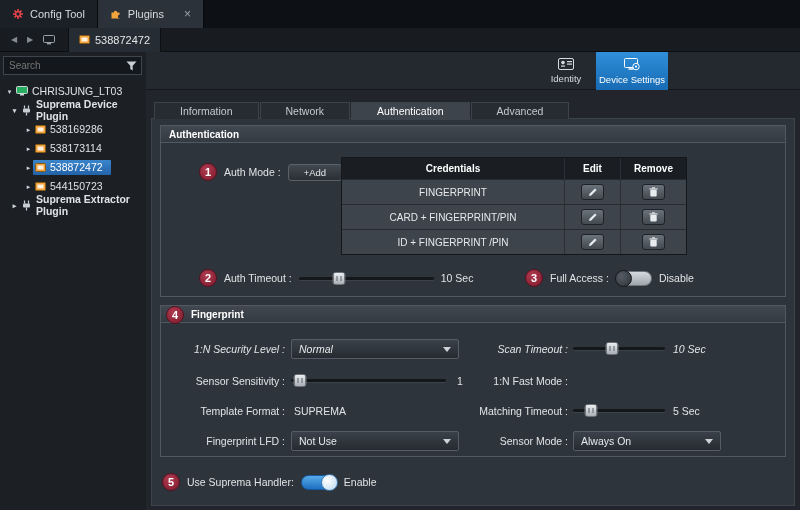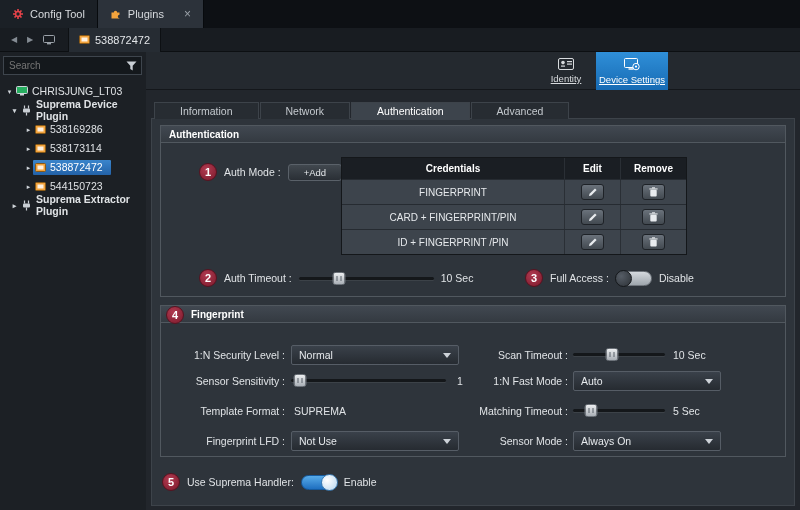--- a/index.html
+++ b/index.html
@@ -27,21 +27,21 @@
   .tree-item { height:19px; display:flex; align-items:center; font-size:10.5px; color:#dfe2e5; }
   .tri { width:9px; font-size:7px; color:#ced3d8; text-align:center; flex:0 0 auto; }
   .row-wrap { display:flex; align-items:center; gap:4px; padding:1px 8px 2px 2px; border-radius:1px; }
   .row-wrap.selected { background:linear-gradient(#3a85cc,#2362a8); color:#fff; }
   .ind-0 { padding-left:5px; } .ind-1 { padding-left:10px;font-weight:bold; } .ind-2 { padding-left:24px; }
   .ticon { display:flex; align-items:center; flex:0 0 auto; }
 
   
   .main { position:absolute; left:146px; top:52px; width:654px; height:458px; background:#22262c; }
   .main-header { position:absolute; left:0; top:0; right:0; height:38px; background:#24292f; border-bottom:1px solid #14171b; }
-  .hdr-btn { position:absolute; top:0; height:38px; display:flex; flex-direction:column; align-items:center; justify-content:center; gap:3px; color:#d8dbde; font-size:9.5px;text-decoration:underline; }
+  .hdr-btn { position:absolute; top:0; height:38px; display:flex; flex-direction:column; align-items:center; justify-content:center; gap:3px; color:#d8dbde; font-size:9.5px; }
   .btn-identity { right:206px; width:56px; }
   .btn-ds { right:132px; width:72px; background:linear-gradient(#2f8fd8,#176bb4); color:#fff; }
 
   .tabstrip { position:absolute; left:8px; top:50px; display:flex; gap:1px; z-index:2; }
   .tab { height:17px; padding:2px 25px 0; font-size:10.5px; background:#272c32; color:#c4c9ce; border:1px solid #3d434a; border-bottom:none; }
   .tab.active { height:18px; background:#3d444c; color:#fff; }
 
   .panel { position:absolute; left:5px; right:5px; top:66px; bottom:4px; background:#2e343b; border:1px solid #3d434a; }
 
   
@@ -87,21 +87,21 @@
   .toggle.off .knob { position:absolute; left:-2px; top:-2px; width:17px; height:17px; border-radius:50%; background:radial-gradient(circle at 35% 35%, #565d66, #2c3136); border:1px solid #14171a; }
   .toggle.on { background:linear-gradient(#58abe9,#1e6fc0); border:1px solid #155a9e; }
   .toggle.on .knob { position:absolute; right:-2px; top:-2px; width:17px; height:17px; border-radius:50%; background:radial-gradient(circle at 35% 35%, #ffffff, #b7d6ef); border:1px solid #3d7ab0; }
 
   
   .dd { height:20px; background:linear-gradient(#3a414a,#262b31); border:1px solid #565d66; border-radius:2px; display:flex; align-items:center; padding:0 7px; color:#e6e9ec; font-size:10.5px; }
   .dd .caret { margin-left:auto; width:0; height:0; border-left:4px solid transparent; border-right:4px solid transparent; border-top:5px solid #cdd2d8; }
 
   
   .fp-row { position:absolute; left:0; right:0; height:20px; }
-  .fp-r1 { top:22px; } .fp-r2 { top:48px; } .fp-r3 { top:78px; } .fp-r4 { top:108px; }
+  .fp-r1 { top:16px;font-style:italic; } .fp-r2 { top:48px; } .fp-r3 { top:78px; } .fp-r4 { top:108px; }
   .fp-label-l { position:absolute; left:0; top:4px; width:124px; text-align:right; }
   .fp-ctl-l { position:absolute; left:130px; top:0; width:168px; }
   .fp-label-r { position:absolute; left:265px; top:4px; width:142px; text-align:right; }
   .fp-ctl-r { position:absolute; left:412px; top:0; width:148px; }
   .fp-slider-l { position:absolute; left:130px; top:3px; width:155px; }
   .fp-slider-r { position:absolute; left:412px; top:3px; width:92px; }
   .fp-val { position:absolute; top:4px; }
 
   .handler-row { position:absolute; left:10px; top:354px; display:flex; align-items:center; gap:7px; }
 </style>
@@ -416,24 +416,20 @@
           </div>
 
           <div class="fp-row fp-r2">
             <span class="lbl fp-label-l">Sensor Sensitivity :</span>
             <span class="slider fp-slider-l">
               <span class="track"></span>
               <span class="thumb" style="left:6%"></span>
             </span>
             <span class="val fp-val" style="left:296px">1</span>
             <span class="lbl fp-label-r">1:N Fast Mode :</span>
-            <span class="dd fp-ctl-r">
-              <span>Auto</span>
-              <span class="caret"></span>
-            </span>
           </div>
 
           <div class="fp-row fp-r3">
             <span class="lbl fp-label-l">Template Format :</span>
             <span class="val fp-val" style="left:133px">SUPREMA</span>
             <span class="lbl fp-label-r">Matching Timeout :</span>
             <span class="slider fp-slider-r">
               <span class="track"></span>
               <span class="thumb" style="left:20%"></span>
             </span>

